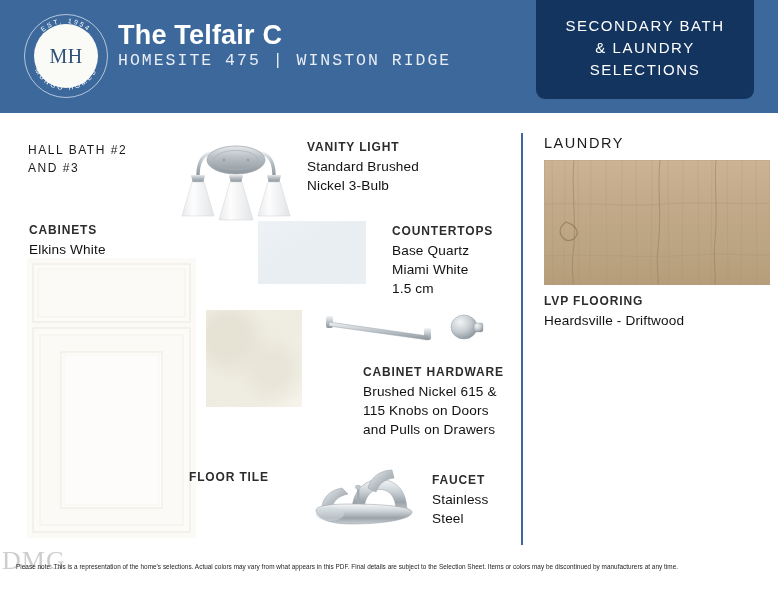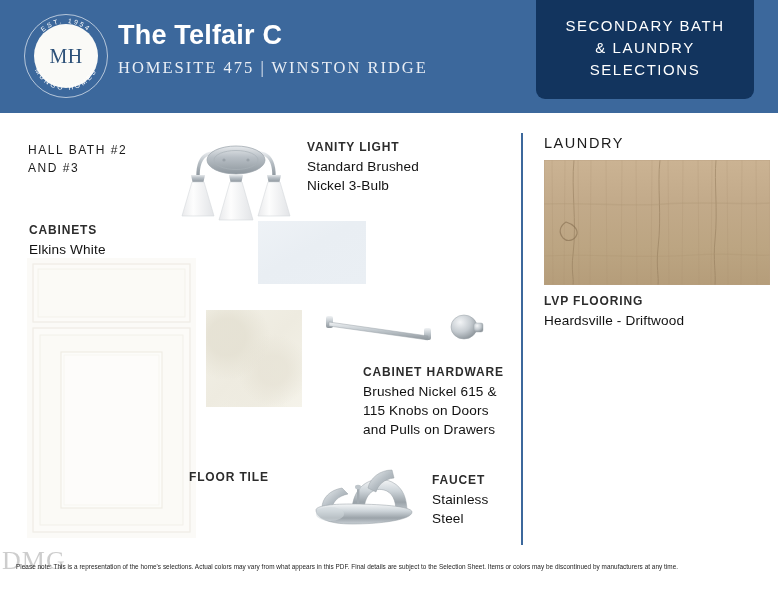--- a/index.html
+++ b/index.html
@@ -47,23 +47,22 @@
   }
   .title-block{
     position:absolute;left:118px;top:21px;
   }
   .home-title{
     font-size:27px;color:#ffffff;font-weight:700;
     letter-spacing:.2px;line-height:1.1;
     font-family:"Liberation Sans", sans-serif;
   }
   .home-sub{
-    margin-top:7px;
     font-size:16.5px;color:#e9eef5;letter-spacing:2.0px;
-    font-family:Liberation Serif, serif;
+    font-family:Liberation Mono, monospace;
   }
   .header-right{
     position:absolute;left:512px;top:0;width:266px;height:113px;
   }
   .hr-box{
     position:absolute;left:24px;top:-14px;width:218px;height:113px;
     background:#12345e;border-radius:9px;
     display:flex;align-items:center;justify-content:center;
     text-align:center;
   }
@@ -239,20 +238,26 @@
 
     <rect x="6" y="70" width="157" height="204" fill="#fcfbf8" stroke="#efece5" stroke-width="1.2"></rect>
     <rect x="13" y="77" width="143" height="190" fill="#fbfaf6" stroke="#f1eee7" stroke-width=".8"></rect>
 
     <rect x="34" y="94" width="101" height="156" fill="#fcfcf9" stroke="#eeebe3" stroke-width="1.1"></rect>
     <rect x="37" y="97" width="95" height="150" fill="#fdfcfa" stroke="#f4f1eb" stroke-width=".6"></rect>
   </svg>
 
   <div class="swatch ct-swatch"></div>
 
+  <div class="item" style="left:392px;top:224px;">
+    <div class="cap">COUNTERTOPS</div>
+    <div class="val">Base Quartz
+Miami White
+1.5 cm</div>
+  </div>
 
   <div class="swatch tile-swatch"></div>
 
   <svg class="swatch" style="left:322px;top:310px;width:120px;height:40px;" viewBox="0 0 120 40">
     <defs>
       <linearGradient id="pl" x1="0" y1="0" x2="0" y2="1">
         <stop offset="0%" stop-color="#f0f2f4"></stop>
         <stop offset="45%" stop-color="#c3cacf"></stop>
         <stop offset="100%" stop-color="#8d959b"></stop>
       </linearGradient>

